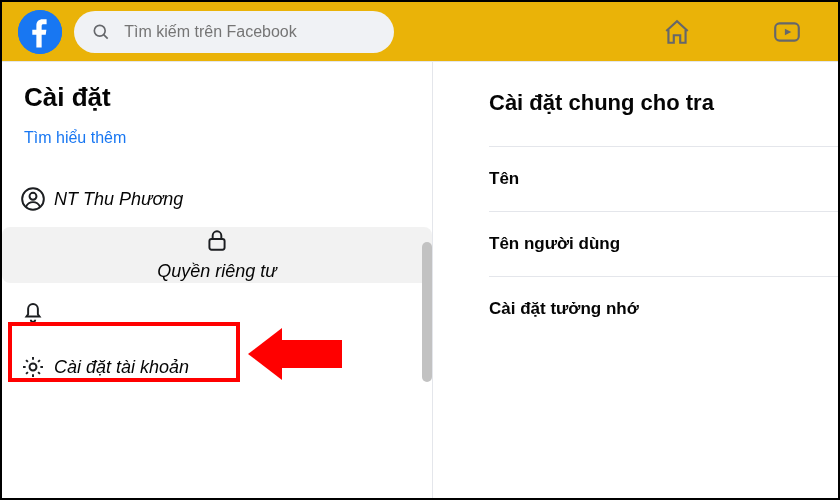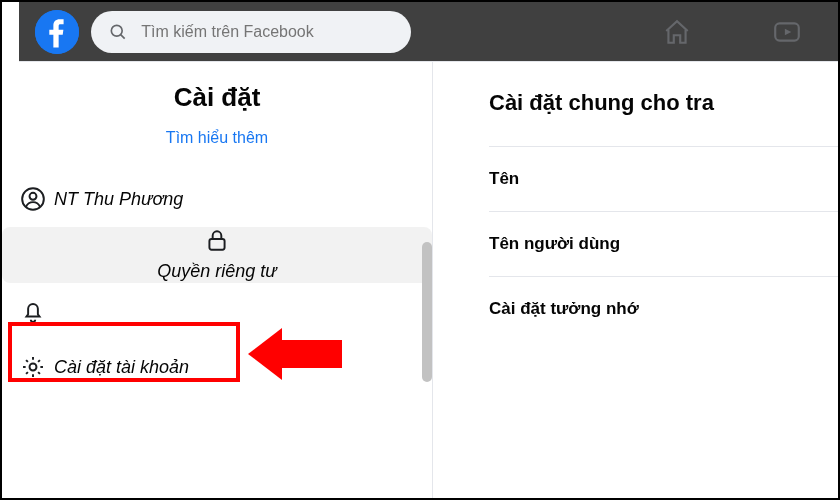--- a/index.html
+++ b/index.html
@@ -13,23 +13,22 @@
     position: relative;
   }
 
   
   .topbar {
     display: flex;
     align-items: center;
     height: 60px;
     padding: 0 16px;
     border-bottom: 1px solid #e4e6eb;
-    background: #404040;
+    background: #eab308;
     gap: 12px;
-    margin-left: 17px;
   }
   .fb-logo {
     width: 44px; height: 44px;
     background: #1877f2;
     border-radius: 50%;
     display: flex; align-items: center; justify-content: center;
     flex-shrink: 0;
   }
   .fb-logo svg { width: 44px; height: 44px; }
   .search-wrap {
@@ -62,21 +61,20 @@
   
   .layout { display: flex; height: calc(100% - 60px); }
 
   .sidebar {
     width: 430px;
     position: relative;
     padding: 20px 0 0 0;
   }
   .sidebar-inner {
     padding: 0 22px;
-    text-align: center;
   }
   .page-title {
     font-size: 26px;
     font-weight: 800;
     color: #050505;
     margin-bottom: 8px;
   }
   .description {
     font-size: 16px;
     color: #65676b;

